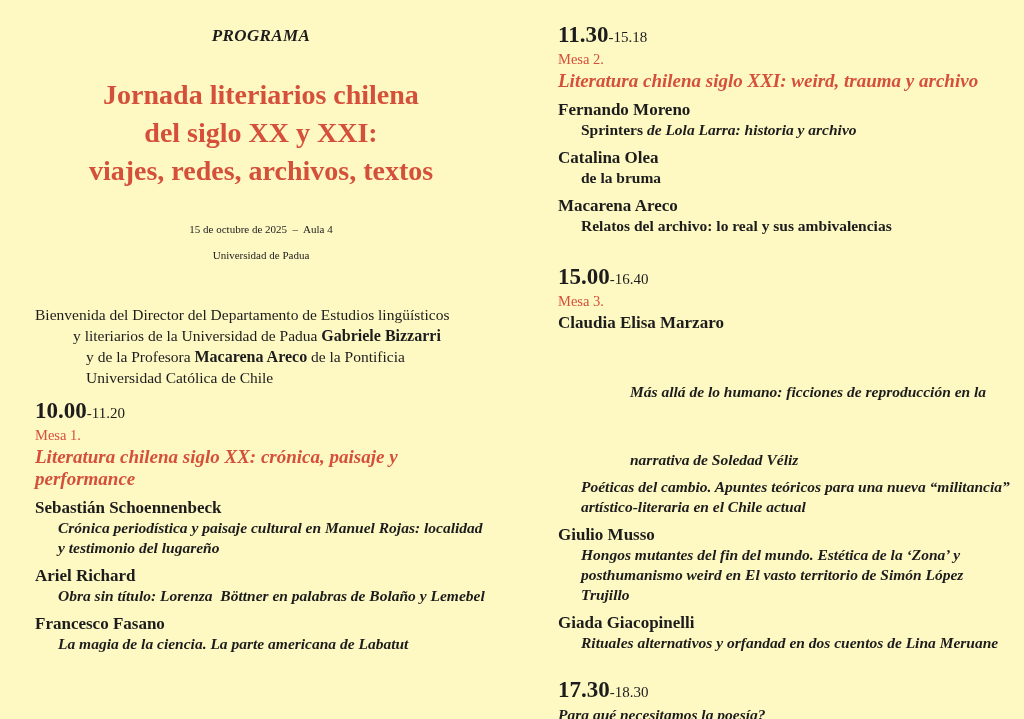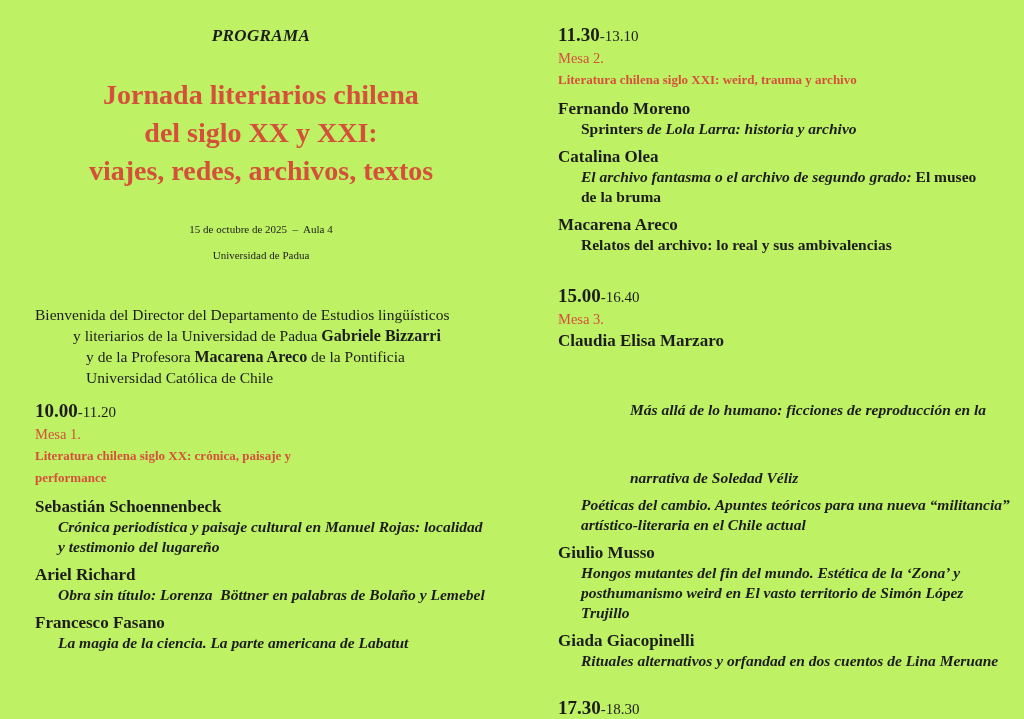--- a/index.html
+++ b/index.html
@@ -4,47 +4,47 @@
 <style>
   :root { --accent: #d5503b; --ink: #1c1c1c; }
   * { margin: 0; padding: 0; box-sizing: border-box; }
   html, body { width: 1024px; height: 719px; }
   body {
     background: #ffffff;
     color: var(--ink);
     font-family: "Liberation Serif", "DejaVu Serif", serif;
     overflow: hidden;
   }
-  .page { display: flex; width: 1024px; height: 719px; background: #bef264; }
+  .page { display: flex; width: 1024px; height: 719px; background: #fef9c3; }
   .col-left  { width: 505px; padding: 26px 6px 0 35px; }
   .col-right { width: 519px; padding: 24px 14px 0 53px; }
 
   .prewrap { white-space: pre-wrap; }
 
   
   .header-block { width: 452px; text-align: center; }
   .kicker { font-size: 17px; font-weight: 700; font-style: italic; letter-spacing: 0.4px; }
   .event-title { margin-top: 30px; color: var(--accent); font-weight: 700; font-size: 28px; line-height: 38px; }
   .date-block { margin-top: 26px; font-size: 11px; line-height: 26px; }
 
   
   .welcome { margin-top: 36px; font-size: 15.5px; line-height: 21px; }
   .welcome .ind1 { margin-left: 38px; }
   .welcome .ind2 { margin-left: 51px; }
   .welcome b { font-size: 16px; }
 
   
   .time-row { margin-top: 12px; line-height: 22px; }
   .col-right .time-row.first { margin-top: 0; }
-  .time-big { font-size: 19px; font-weight: 700; text-align: right; }
+  .time-big { font-size: 23px; font-weight: 700; text-align: right; }
   .time-small { font-size: 15px; }
 
   .mesa-row { display: flex; margin-top: 0; flex-direction: column; }
   .mesa-label { color: var(--accent); font-size: 14.5px; width: 57px; flex-shrink: 0; line-height: 22px; }
-  .mesa-title { color: var(--accent); font-size: 13px; font-weight: 700; line-height: 22px; }
+  .mesa-title { color: var(--accent); font-size: 19px; font-weight: 700; font-style: italic; line-height: 22px; }
   .mesa-speaker { font-size: 17px; font-weight: 700; line-height: 22px; color: var(--ink); }
 
   .talk { margin-top: 7px; }
   .speaker { font-size: 17px; font-weight: 700; line-height: 21px; }
   .talk-line { font-size: 15.5px; font-weight: 700; font-style: italic; line-height: 20px; margin-left: 23px; white-space: pre-wrap; }
   .talk-line.deep { margin-left: 72px; margin-top: 48px; }
   .roman { font-style: normal; }
 
   .gap-lg { margin-top: 30px; }
   .gap-md { margin-top: 26px; }
@@ -102,32 +102,31 @@
         <div class="speaker">Francesco Fasano</div>
         <div class="talk-line">La magia de la ciencia. La parte americana de Labatut</div>
       </div>
     </div>
 
   </div>
 
   <div class="col-right">
 
     <div>
-      <div class="time-row first"><span class="time-big">11.30</span><span class="time-small">-13.10</span></div>
+      <div class="time-row first"><span class="time-big">11.30</span><span class="time-small">-15.18</span></div>
       <div class="mesa-row">
         <span class="mesa-label">Mesa 2.</span>
         <span class="mesa-title">Literatura chilena siglo XXI: weird, trauma y archivo</span>
       </div>
       <div class="talk">
         <div class="speaker">Fernando Moreno</div>
         <div class="talk-line"><span class="roman">Sprinters</span><span> de Lola Larra: historia y archivo</span></div>
       </div>
       <div class="talk">
         <div class="speaker">Catalina Olea</div>
-        <div class="talk-line"><span>El archivo fantasma o el archivo de segundo grado:</span><span class="roman"> El museo</span></div>
         <div class="talk-line roman">de la bruma</div>
       </div>
       <div class="talk">
         <div class="speaker">Macarena Areco</div>
         <div class="talk-line roman">Relatos del archivo: lo real y sus ambivalencias</div>
       </div>
     </div>
 
     <div class="gap-lg">
       <div class="time-row first"><span class="time-big">15.00</span><span class="time-small">-16.40</span></div>

